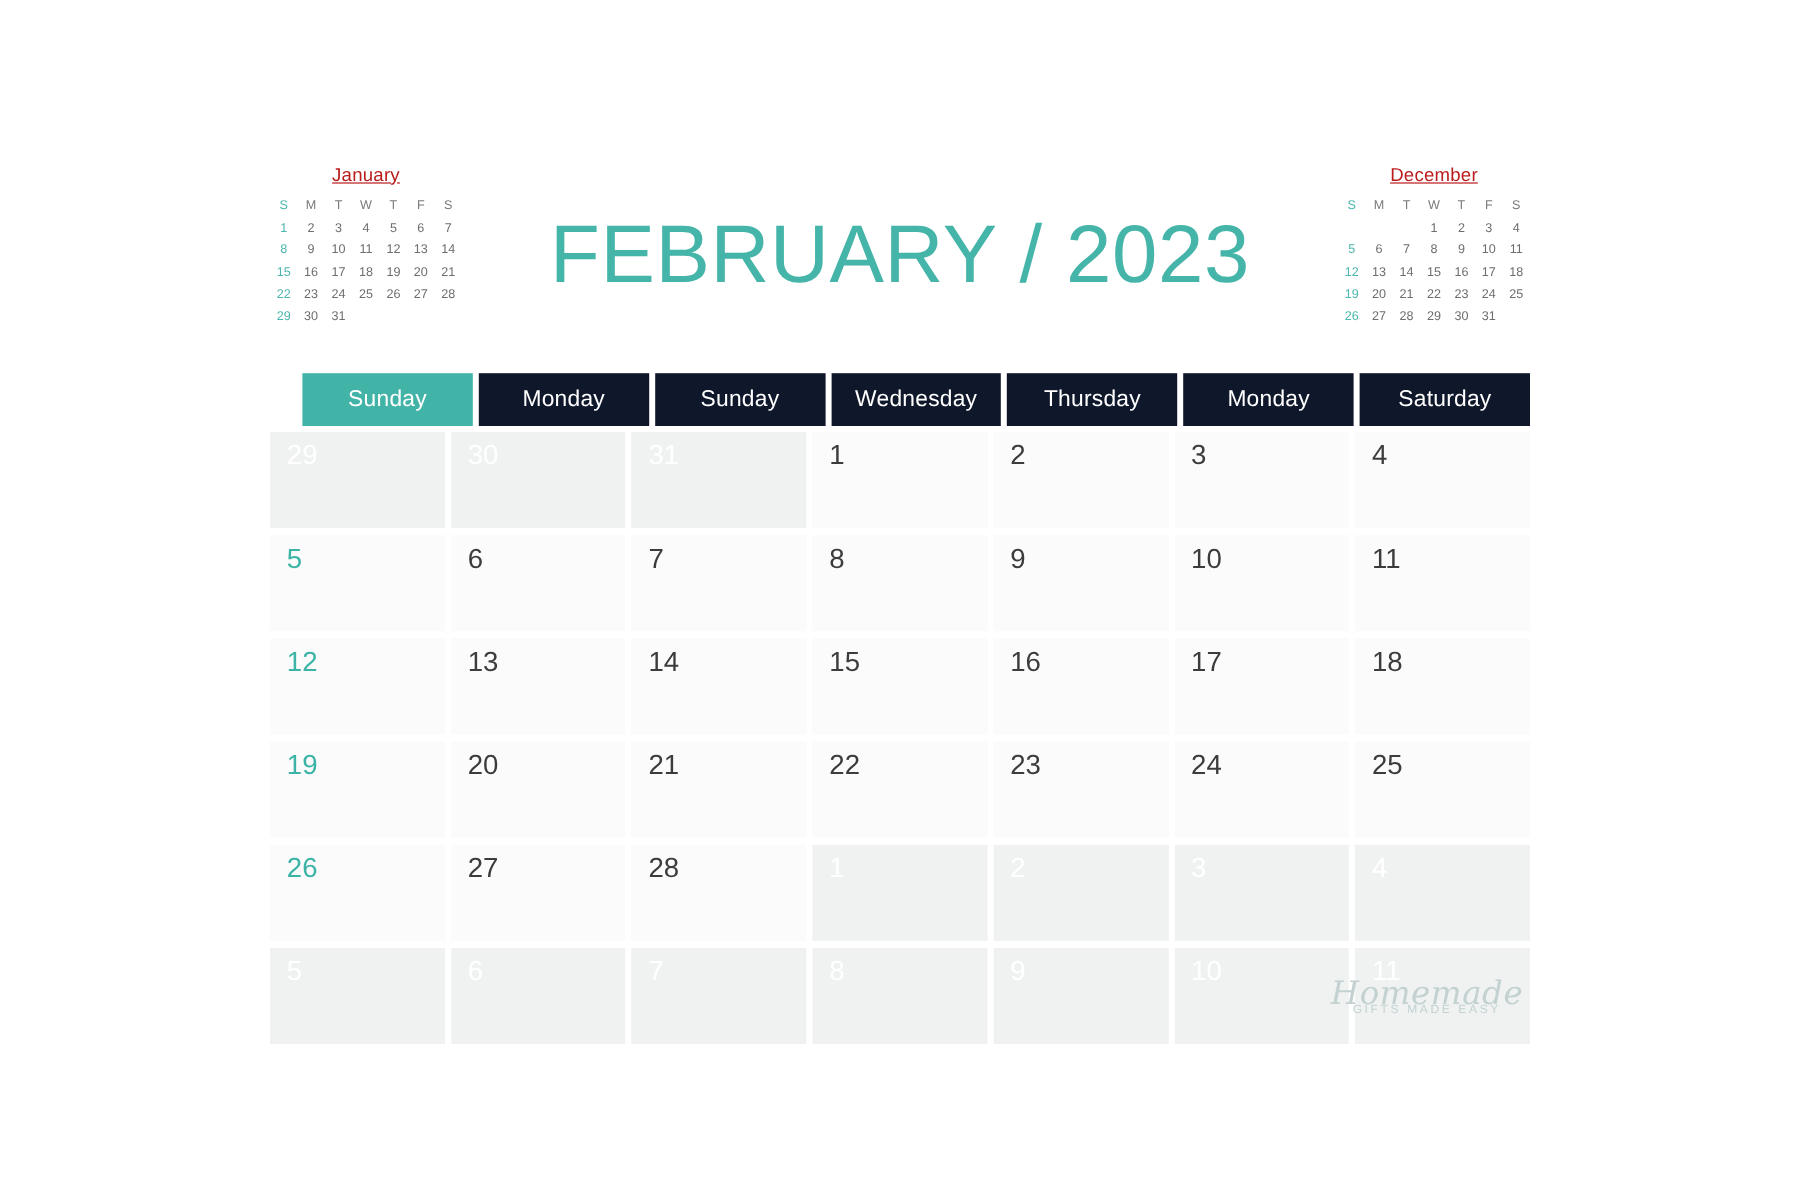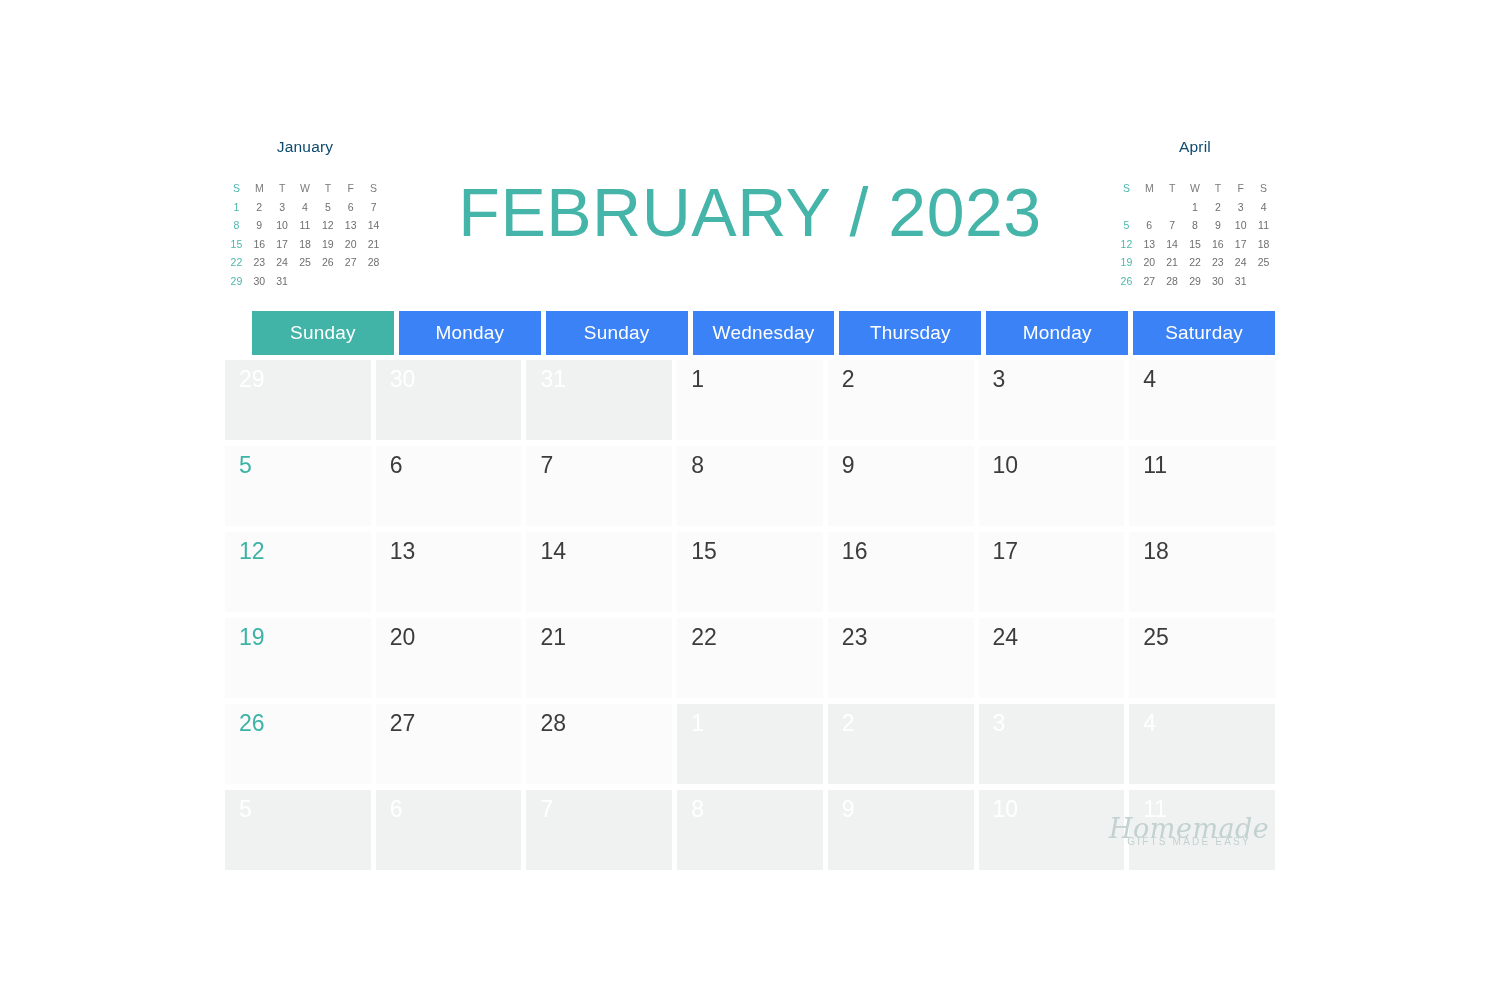--- a/index.html
+++ b/index.html
@@ -36,25 +36,26 @@
     position: absolute;
     top: 0;
     width: 160px;
   }
   .mini-cal.left  { left: 0px; }
   .mini-cal.right { left: 890px; }
 
   .mini-title {
     text-align: center;
     font-size: 15.5px;
-    color: #0c4a6e;
+    color: #b91c1c;
     letter-spacing: 0.2px;
-    margin-bottom: 25px;
+    margin-bottom: 8px;
     font-weight: 400;
     white-space: nowrap;
+    text-decoration: underline;
   }
 
   .mini-grid {
     display: grid;
     grid-template-columns: repeat(7, 1fr);
     row-gap: 4.5px;
     font-size: 10.5px;
   }
   .mini-grid .cell {
     text-align: center;
@@ -94,21 +95,21 @@
 
   .dow-row {
     display: grid;
     grid-template-columns: repeat(7, 1fr);
     column-gap: 5px;
     margin-bottom: 5px;
     padding-left: 27px;
   }
   .dow-cell {
     height: 44px;
-    background: #3b82f6;
+    background: #0f172a;
     color: #ffffff;
     display: flex;
     align-items: center;
     justify-content: center;
     font-size: 19px;
     font-weight: 400;
     letter-spacing: 0.2px;
   }
   .dow-cell.sunday { background: #42b3a7; }
 
@@ -217,21 +218,21 @@
           <div class="cell sun">29</div>
           <div class="cell">30</div>
           <div class="cell">31</div>
           <div class="cell empty"></div>
           <div class="cell empty"></div>
           <div class="cell empty"></div>
           <div class="cell empty"></div>
         </div>
       </div>
       <div class="mini-cal right">
-        <div class="mini-title">April</div>
+        <div class="mini-title">December</div>
         <div class="mini-grid">
           <div class="cell dow sun">S</div>
           <div class="cell dow">M</div>
           <div class="cell dow">T</div>
           <div class="cell dow">W</div>
           <div class="cell dow">T</div>
           <div class="cell dow">F</div>
           <div class="cell dow">S</div>
           <div class="cell sun empty"></div>
           <div class="cell empty"></div>

